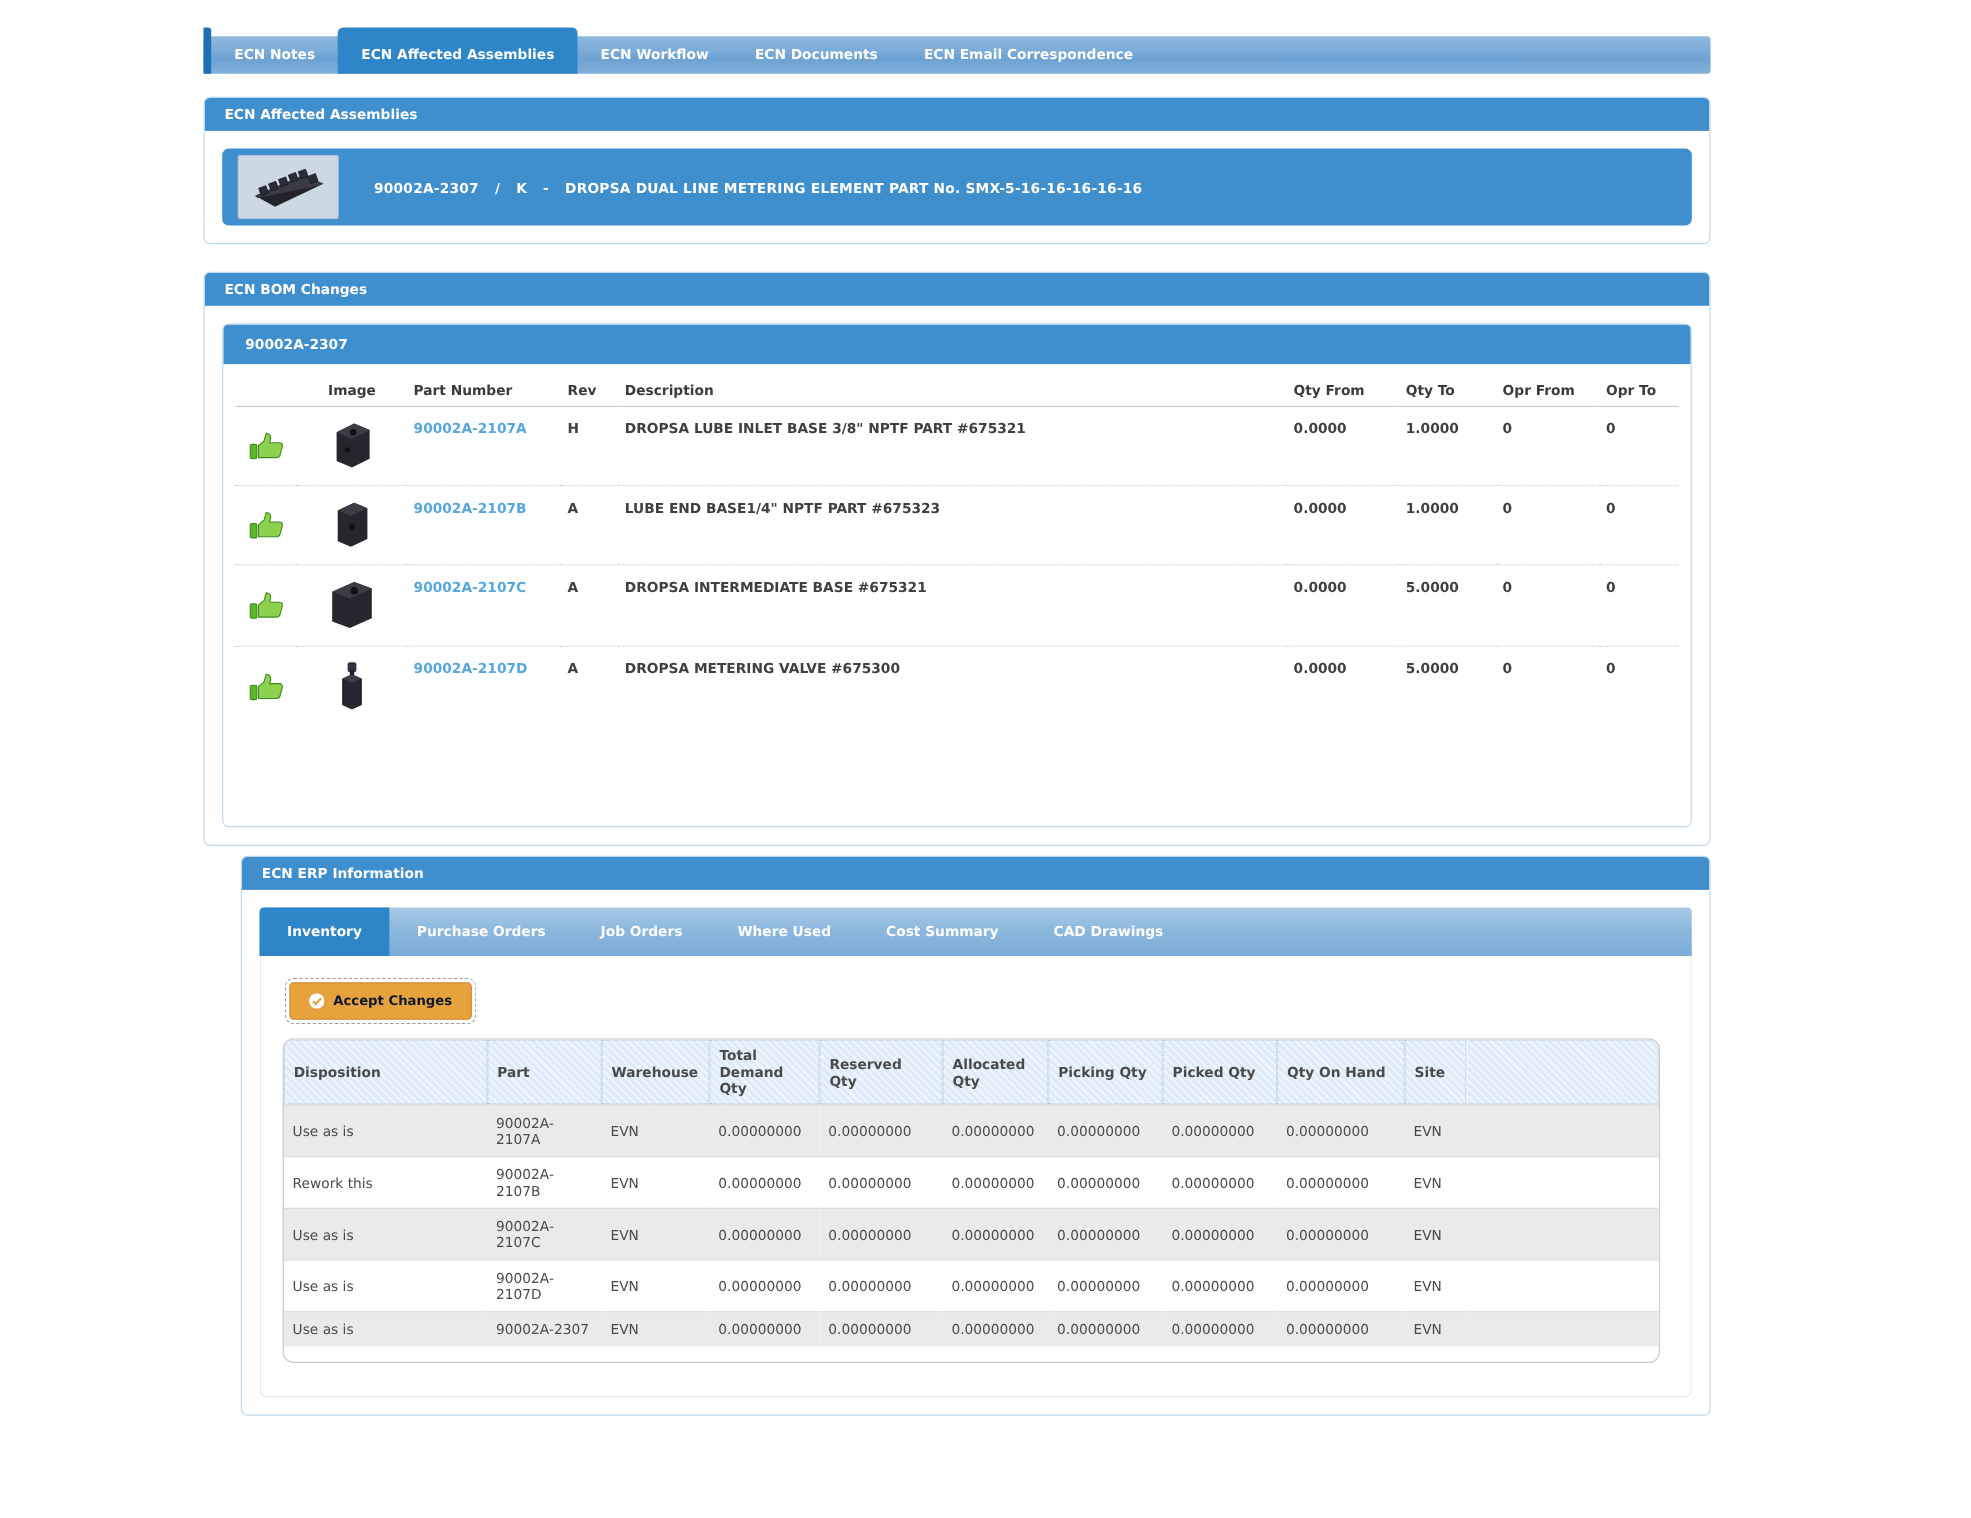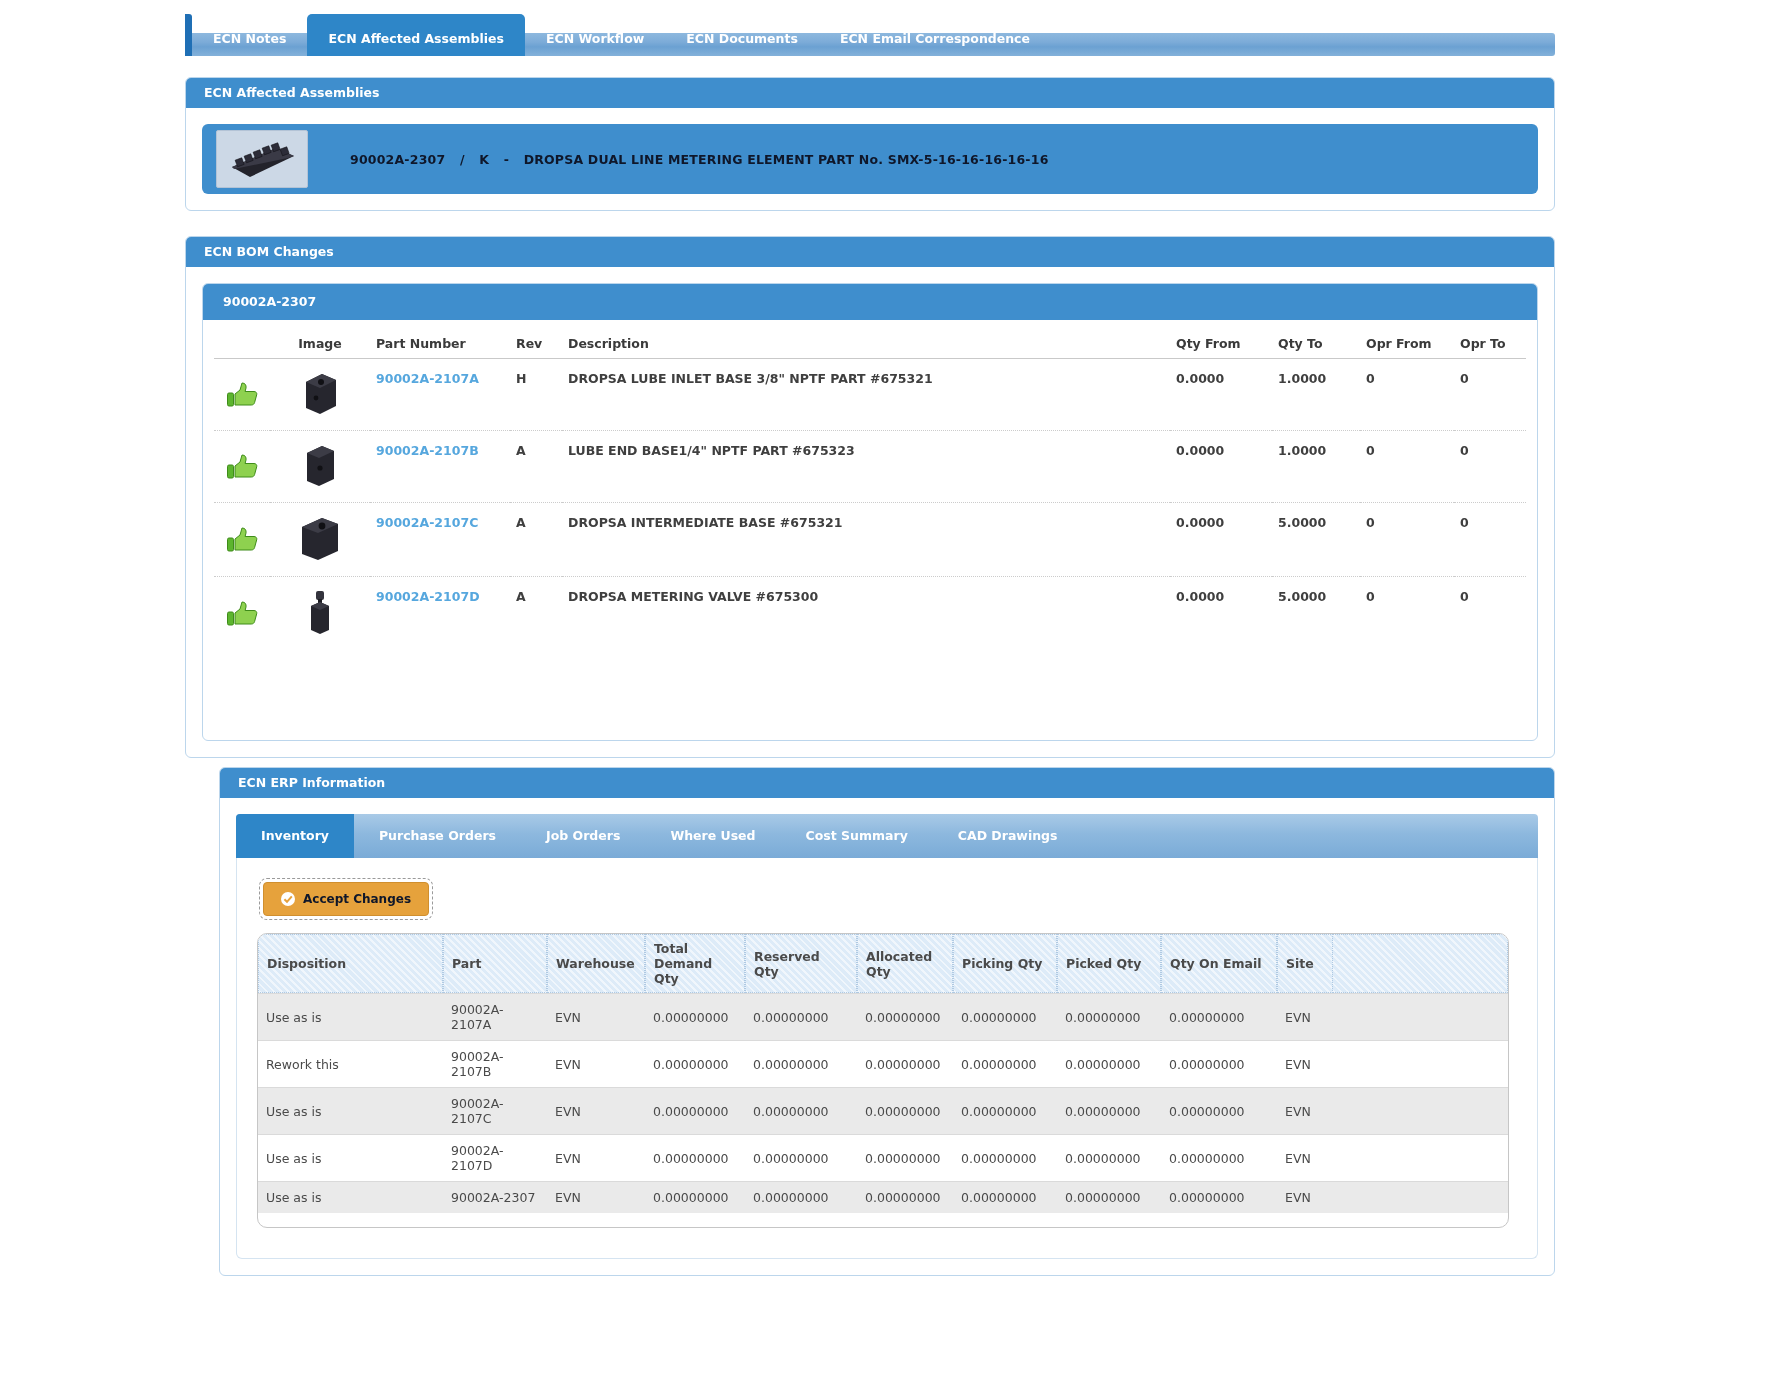--- a/index.html
+++ b/index.html
@@ -1,42 +1,42 @@
 <!DOCTYPE html>
 <html><head>
 <meta charset="utf-8">
 <style>
   * { margin:0; padding:0; box-sizing:border-box; }
   html,body { width:1792px; height:1380px; background:#ffffff; overflow:hidden;
               font-family:"DejaVu Sans", "Liberation Sans", sans-serif; }
   .page { position:relative; margin-left:185px; width:1370px; padding-top:33px; }
 
   
-  .tabbar { position:relative; height:23px; border-radius:3px;
+  .tabbar { position:relative; height:34px; border-radius:3px;
             background:linear-gradient(180deg,#8db8de 0%, #7cabd8 40%, #6ba1d2 60%, #83b1da 100%);
             display:flex; align-items:flex-end; }
   .tab-sliver { width:7px; height:42px; margin-top:-8px; background:#1f6fb5; border-radius:0 3px 0 0; }
   .tab { height:34px; line-height:34px; padding:0 21px; color:#ffffff; font-size:12.5px;
          font-weight:bold; cursor:pointer; white-space:nowrap; }
   .tab.active { height:42px; margin-top:-8px; line-height:50px; background:#2e86c8;
                 border-radius:5px 5px 0 0; }
 
   
   .panel { border:1px solid #bcd6ec; border-radius:6px; background:#fff; overflow:hidden; }
   .panel-header { background:#3f8ecd; color:#fff; font-weight:bold; font-size:12.5px;
                   height:30px; line-height:30px; padding:0 18px; }
   .panel-body { padding:16px; }
 
   
   .panel-assy { margin-top:21px; }
   .assy-banner { background:#3f8ecd; border-radius:6px; height:70px; display:flex;
                  align-items:center; padding:0 14px; }
   .assy-thumb { width:92px; height:58px; background:#ccd8e6; border:1px solid #b3c3d6;
                 display:flex; align-items:center; justify-content:center; border-radius:2px; }
-  .assy-title { color:#0f172a; font-size:12.5px; font-weight:bold; margin-left:42px; letter-spacing:.2px; }
+  .assy-title { color:#ffffff; font-size:12.5px; font-weight:bold; margin-left:32px; letter-spacing:.2px; }
   .assy-title span { margin-right:10px; }
 
   
   .panel-bom { margin-top:25px; }
   .subpanel { border:1px solid #bcd6ec; border-radius:6px; overflow:hidden; min-height:458px; }
   .subpanel-header { background:#3f8ecd; color:#fff; font-weight:bold; font-size:12.5px;
                      height:36px; line-height:36px; padding:0 20px; }
   table.bom { width:calc(100% - 22px); margin:4px 11px 0; border-collapse:collapse; table-layout:fixed; }
   table.bom col.c-ico{width:56px} table.bom col.c-img{width:100px} table.bom col.c-part{width:140px}
   table.bom col.c-rev{width:52px} table.bom col.c-qf{width:102px} table.bom col.c-qt{width:88px}
@@ -293,21 +293,21 @@
             <thead>
               <tr>
                 <th>Disposition</th>
                 <th>Part</th>
                 <th>Warehouse</th>
                 <th>Total Demand Qty</th>
                 <th>Reserved Qty</th>
                 <th>Allocated Qty</th>
                 <th>Picking Qty</th>
                 <th>Picked Qty</th>
-                <th>Qty On Email</th>
+                <th>Qty On Hand</th>
                 <th>Site</th>
                 <th class="filler"></th>
               </tr>
             </thead>
             <tbody>
               <tr class="row-odd">
                 <td class="plain">Use as is</td>
                 <td>90002A-2107A</td>
                 <td class="plain">EVN</td>
                 <td class="num">0.00000000</td>

